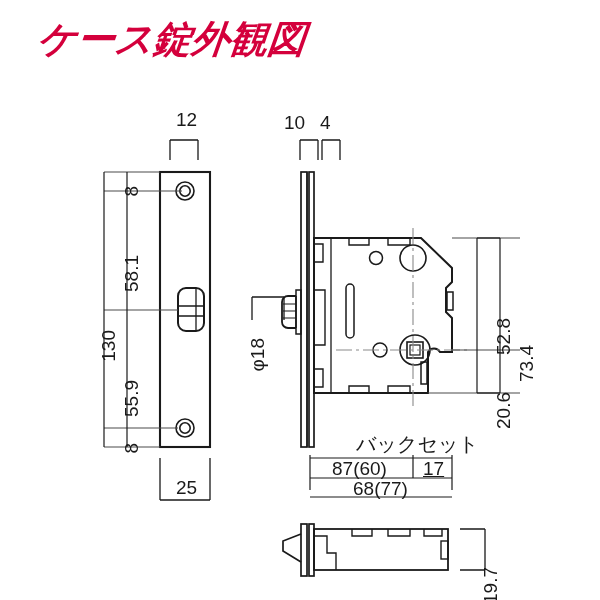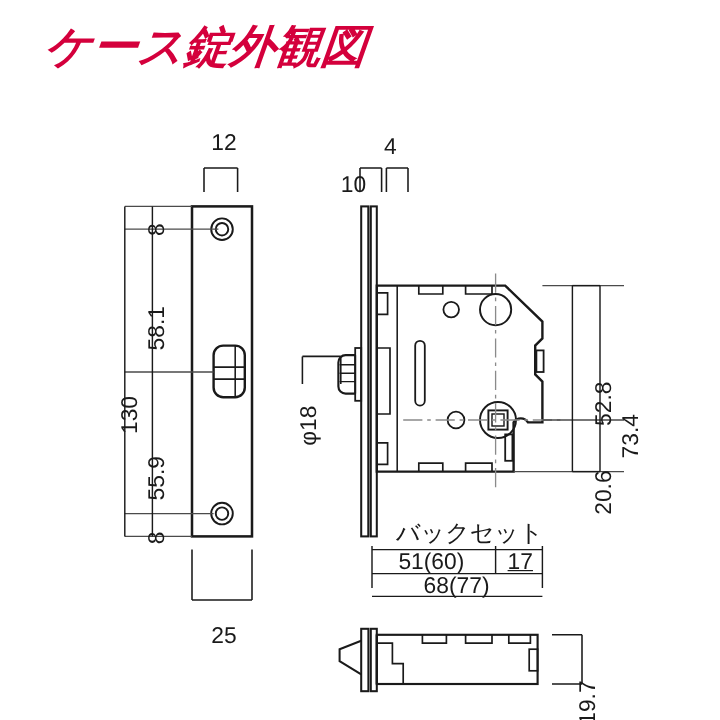--- a/index.html
+++ b/index.html
@@ -25,21 +25,21 @@
   }
   .dimtxt{
     position:absolute;
     font-size:19px;
     color:#1a1a1a;
     font-family:"Liberation Sans","DejaVu Sans",sans-serif;
     white-space:nowrap;
     line-height:1;
   }
   .vert{ transform-origin:0 0; }
-  .jp{ font-family:"DejaVu Sans","Liberation Sans",sans-serif; }
+  .jp{ font-family:"DejaVu Sans","Liberation Sans",sans-serif;margin-left:26px; }
 </style>
 </head>
 <body>
 
 <div id="title">ケース錠外観図</div>
 
 <svg id="sheet" viewBox="0 0 600 600">
   <g fill="none" stroke="#1a1a1a" stroke-width="1.6" stroke-linejoin="miter" stroke-linecap="butt">
 
     <g stroke-width="1.3">
@@ -210,35 +210,35 @@
       <rect x="441" y="541" width="7" height="18"></rect>
     </g>
 
     <g stroke-width="1.3">
       <path d="M460,529 L485,529 M485,529 L485,570 M460,570 L485,570"></path>
     </g>
   </g>
 </svg>
 
 <div class="dimtxt" style="left:176px; top:110px;">12</div>
-<div class="dimtxt" style="left:176px; top:478px;margin-top:43px;">25</div>
+<div class="dimtxt" style="left:176px; top:478px;">25</div>
 
 <div class="dimtxt vert" style="left:122px; top:186px; transform:rotate(-90deg) translate(-100%,0);">8</div>
 <div class="dimtxt vert" style="left:122px; top:255px; transform:rotate(-90deg) translate(-100%,0);">58.1</div>
 <div class="dimtxt vert" style="left:99px;  top:330px; transform:rotate(-90deg) translate(-100%,0);">130</div>
 <div class="dimtxt vert" style="left:122px; top:380px; transform:rotate(-90deg) translate(-100%,0);">55.9</div>
 <div class="dimtxt vert" style="left:122px; top:443px; transform:rotate(-90deg) translate(-100%,0);">8</div>
 
-<div class="dimtxt" style="left:284px; top:113px;margin-top:32px;">10</div>
+<div class="dimtxt" style="left:284px; top:113px;">10</div>
 <div class="dimtxt" style="left:320px; top:113px;">4</div>
 
 <div class="dimtxt vert" style="left:248px; top:338px; transform:rotate(-90deg) translate(-100%,0);">φ18</div>
 
 <div class="dimtxt vert" style="left:494px; top:318px; transform:rotate(-90deg) translate(-100%,0);">52.8</div>
 <div class="dimtxt vert" style="left:517px; top:345px; transform:rotate(-90deg) translate(-100%,0);">73.4</div>
 <div class="dimtxt vert" style="left:494px; top:392px; transform:rotate(-90deg) translate(-100%,0);">20.6</div>
 
 <div class="dimtxt jp" style="left:330px; top:434px; font-size:20px;">バックセット</div>
-<div class="dimtxt" style="left:332px; top:459px;">51(60)</div>
+<div class="dimtxt" style="left:332px; top:459px;">87(60)</div>
 <div class="dimtxt" style="left:423px; top:459px;text-decoration:underline;">17</div>
 <div class="dimtxt" style="left:353px; top:479px;text-align:center;">68(77)</div>
 
 <div class="dimtxt vert" style="left:481px; top:567px; transform:rotate(-90deg) translate(-100%,0);">19.7</div>
 
 </body></html>

